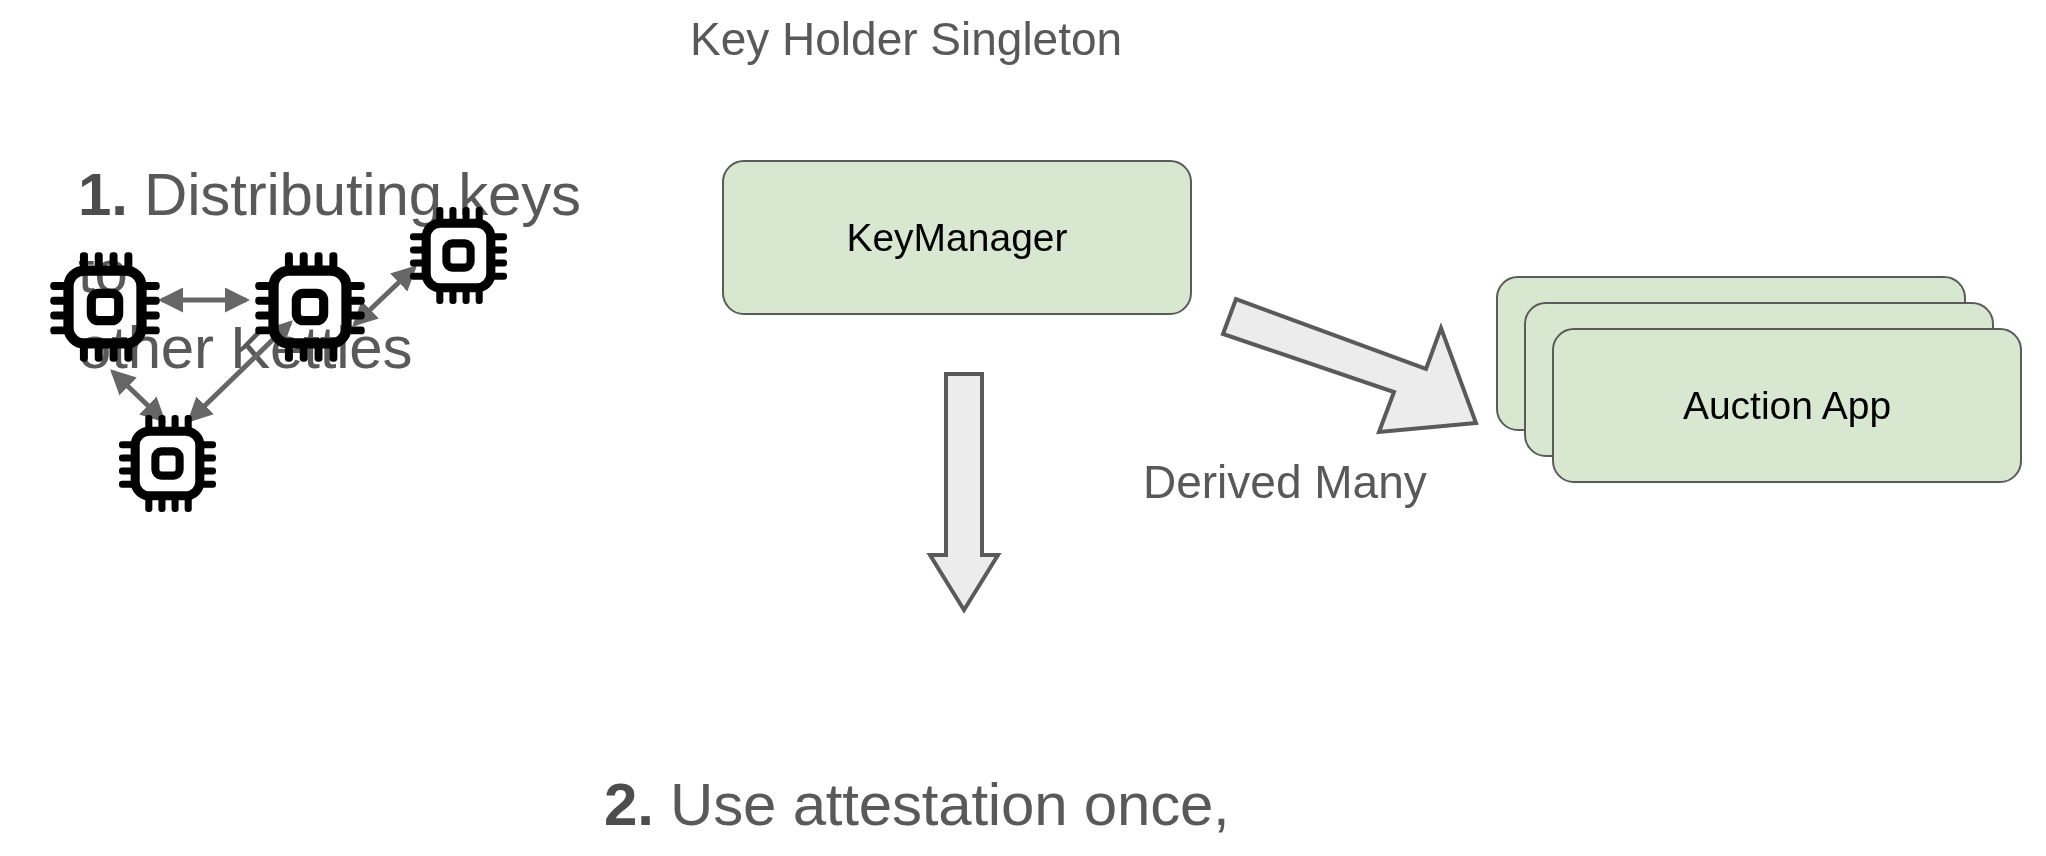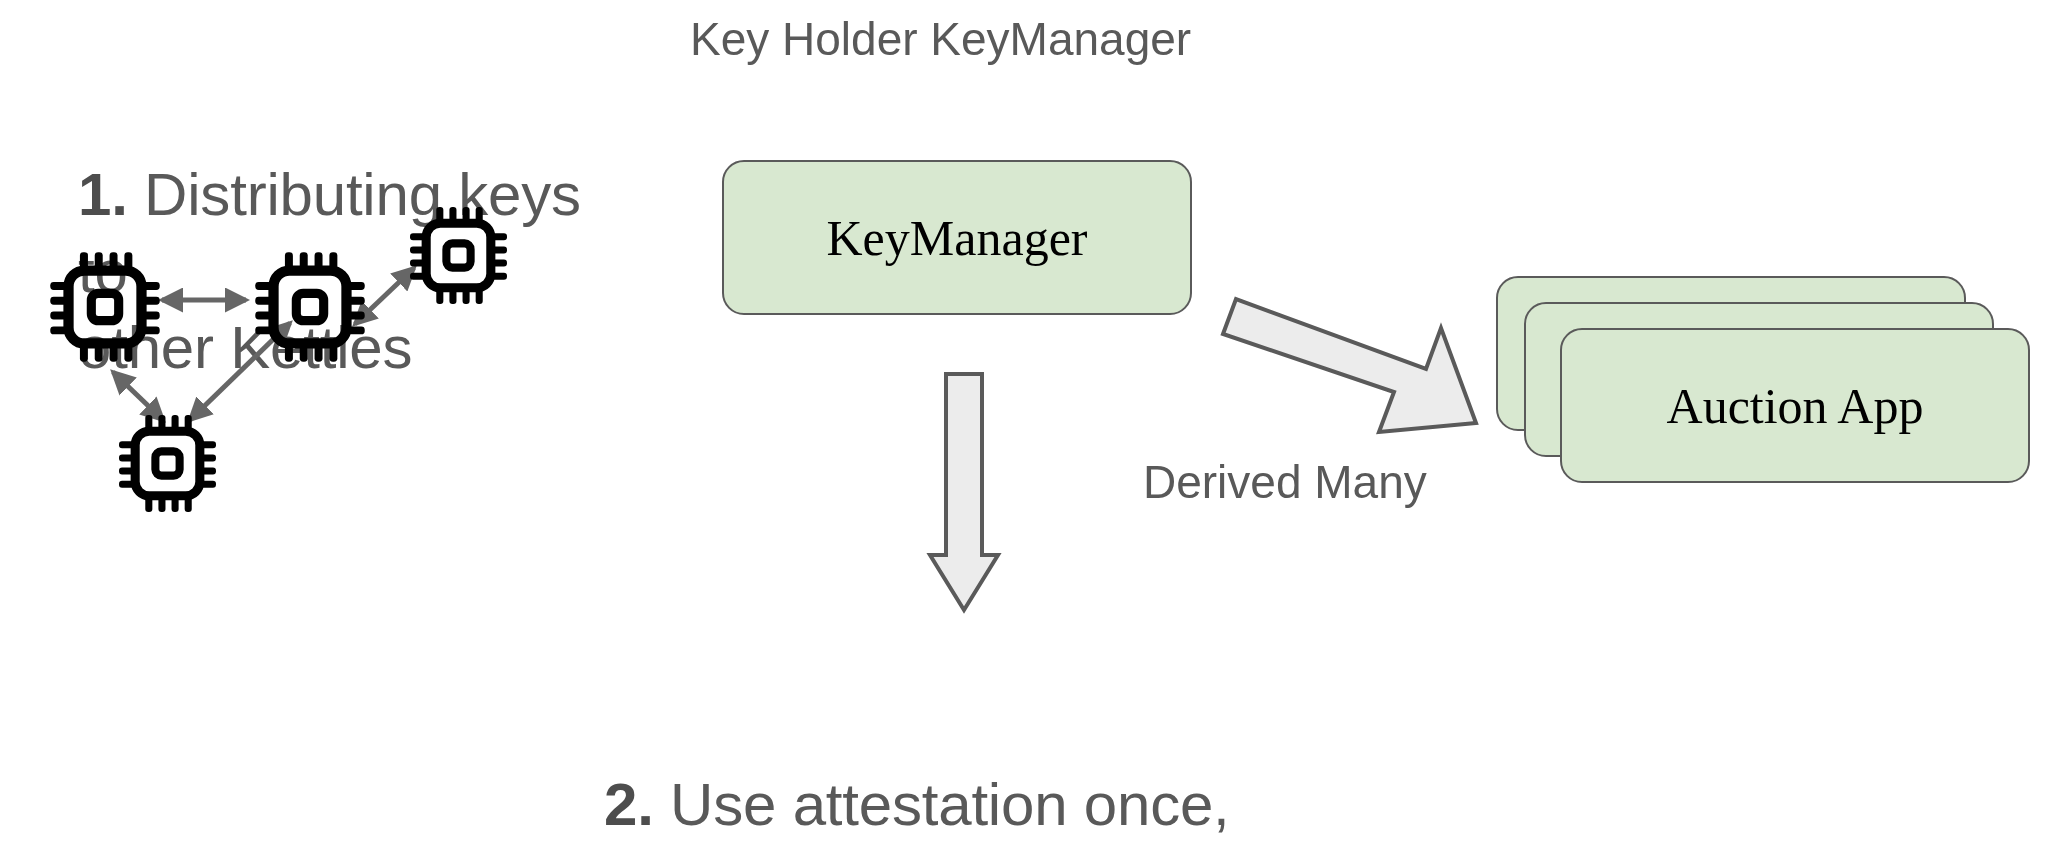--- a/index.html
+++ b/index.html
@@ -41,60 +41,60 @@
     position: absolute;
     background: #d8e8d0;
     border: 2px solid #5a5a5a;
     border-radius: 22px;
     box-sizing: border-box;
     display: flex;
     align-items: center;
     justify-content: center;
   }
   .green-box .box-text {
-    font-family: Liberation Serif, serif;
-    font-size: 50px;
+    font-family: Liberation Sans, sans-serif;
+    font-size: 39px;
     color: #000000;
   }
   .svg-layer {
     position: absolute;
     left: 0;
     top: 0;
     width: 2046px;
     height: 856px;
     pointer-events: none;
   }
 </style>
 </head>
 <body>
 
 <div id="canvas">
 
-  <div class="title-label" style="left:690px; top:12px;">Key Holder KeyManager</div>
+  <div class="title-label" style="left:690px; top:12px;">Key Holder Singleton</div>
 
   <div class="label" style="left:78px; top:80px; width:560px;">
     <b>1.</b><span> Distributing keys to
 other Kettles</span>
   </div>
 
 
   <div class="label" style="left:604px; top:690px; width:920px;">
     <b>2.</b><span> Use attestation once, afterwards
 use cheaper signatures</span>
   </div>
 
   <div class="title-label" style="left:1143px; top:455px;">Derived Many</div>
 
   <div class="green-box" style="left:722px; top:160px; width:470px; height:155px;">
     <span class="box-text">KeyManager</span>
   </div>
 
   <div class="green-box" style="left:1496px; top:276px; width:470px; height:155px; z-index:1;"></div>
   <div class="green-box" style="left:1524px; top:302px; width:470px; height:155px; z-index:2;"></div>
-  <div class="green-box" style="left:1552px; top:328px; width:470px; height:155px; z-index:3;margin-left:8px;">
+  <div class="green-box" style="left:1552px; top:328px; width:470px; height:155px; z-index:3;">
     <span class="box-text">Auction App</span>
   </div>
 
   <svg class="svg-layer" viewBox="0 0 2046 856" xmlns="http://www.w3.org/2000/svg">
 
     <defs>
 
       <g id="chip-glyph">
 
         <rect x="18" y="18" width="64" height="64" rx="14" ry="14" fill="none" stroke="#000000" stroke-width="9"></rect>

